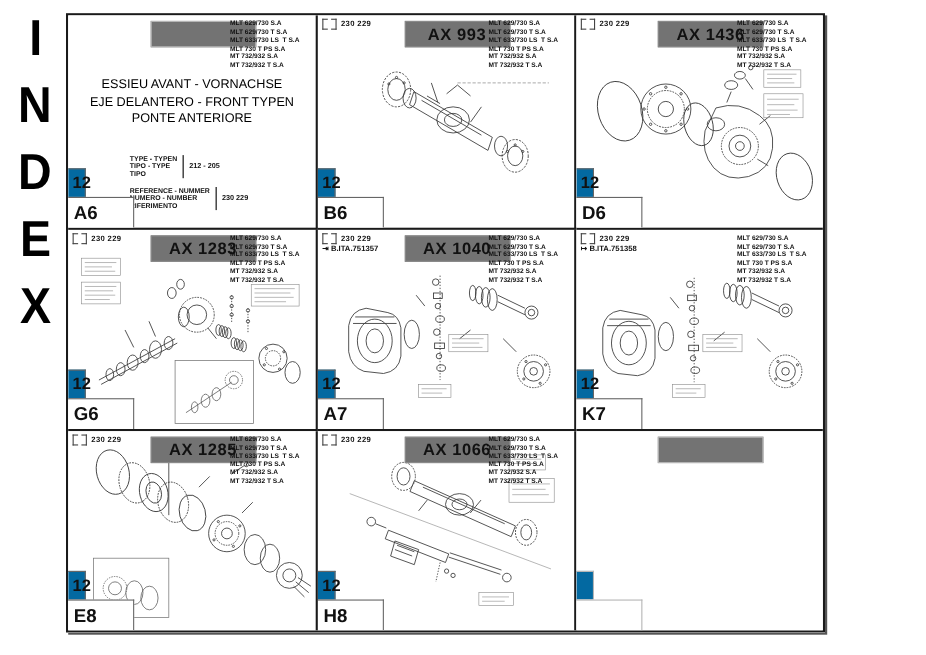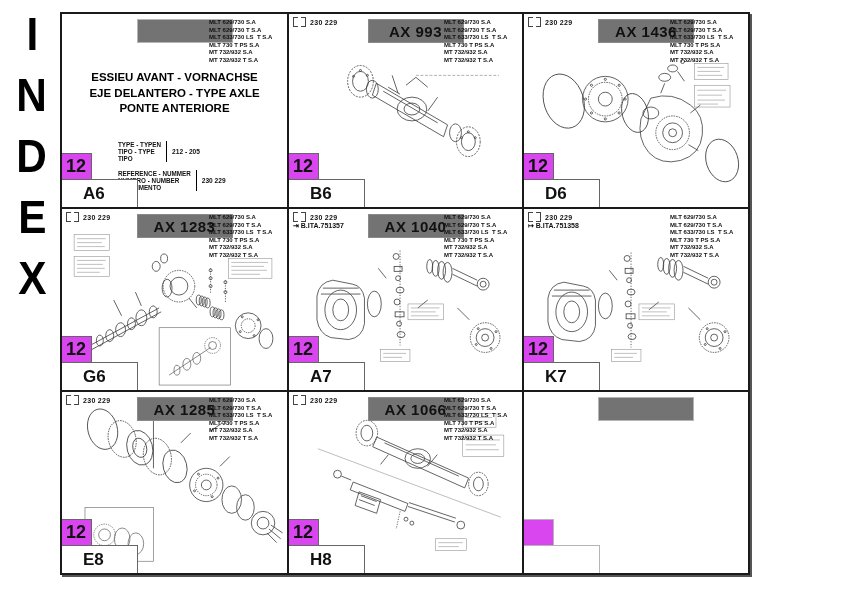--- a/index.html
+++ b/index.html
@@ -28,29 +28,29 @@
   
   .axbox{position:absolute;top:5px;left:50%;margin-left:-38px;width:94px;height:22px;
          border:1px solid #8a8a8a;background:#737373;display:flex;align-items:center;justify-content:center;
          font-size:15px;font-weight:800;letter-spacing:.5px;z-index:3;}
   .axbox.empty{border-color:#b5b5b5;}
   
   .models{position:absolute;top:5px;right:2px;width:76px;font-size:6px;line-height:7.5px;
           font-weight:700;color:#111;z-index:3;}
   .models div{white-space:pre;}
   
-  .pagebox{position:absolute;bottom:27px;left:0;width:30px;height:27px;border:1.5px solid #666;border-left:none;
-           background:#d946ef;display:flex;align-items:center;padding-left:4px;font-size:18px;font-weight:800;
+  .pagebox{position:absolute;bottom:27px;left:0;width:16px;height:27px;border:1.5px solid #666;border-left:none;
+           background:#0369a1;display:flex;align-items:center;padding-left:4px;font-size:15px;font-weight:800;
            box-sizing:border-box;z-index:4;}
-  .refbox{position:absolute;bottom:0;left:16px;width:60px;height:28px;border:1.5px solid #666;border-left:none;border-bottom:none;
+  .refbox{position:absolute;bottom:0;left:0;width:60px;height:28px;border:1.5px solid #666;border-left:none;border-bottom:none;
           background:#fff;display:flex;align-items:center;padding-left:5px;font-size:17px;font-weight:800;
           box-sizing:border-box;z-index:4;}
   .pagebox.empty,.refbox.empty{border-color:#b5b5b5;}
   
-  .titleblock{position:absolute;top:56px;left:0;right:0;text-align:center;font-weight:700;
+  .titleblock{position:absolute;top:56px;left:0;right:0;text-align:center;font-weight:400;
               font-size:11.5px;line-height:15.5px;color:#000;z-index:3;}
   .typetable{position:absolute;top:127px;left:56px;display:flex;flex-direction:column;gap:8px;z-index:3;}
   .trow{display:flex;align-items:center;}
   .tlabels{font-size:6.3px;font-weight:700;line-height:7px;}
   .tdiv{width:0;border-left:1px solid #000;align-self:stretch;margin:0 5px;}
   .tval{font-size:6.6px;font-weight:800;}
 </style>
 </head>
 <body>
 
@@ -71,21 +71,21 @@
       <div class="models">
           <div>MLT 629/730 S.A</div>
           <div>MLT 629/730 T S.A</div>
           <div>MLT 633/730 LS  T S.A</div>
           <div>MLT 730 T PS S.A</div>
           <div>MT 732/932 S.A</div>
           <div>MT 732/932 T S.A</div>
         </div>
       <div class="titleblock">
         <div>ESSIEU AVANT - VORNACHSE</div>
-        <div>EJE DELANTERO - TYPE AXLE</div>
+        <div>EJE DELANTERO - FRONT TYPEN</div>
         <div>PONTE ANTERIORE</div>
       </div>
       <div class="typetable">
         <div class="trow">
           <div class="tlabels">
             <div>TYPE - TYPEN</div>
             <div>TIPO - TYPE</div>
             <div>TIPO</div>
           </div>
           <div class="tdiv"></div>

